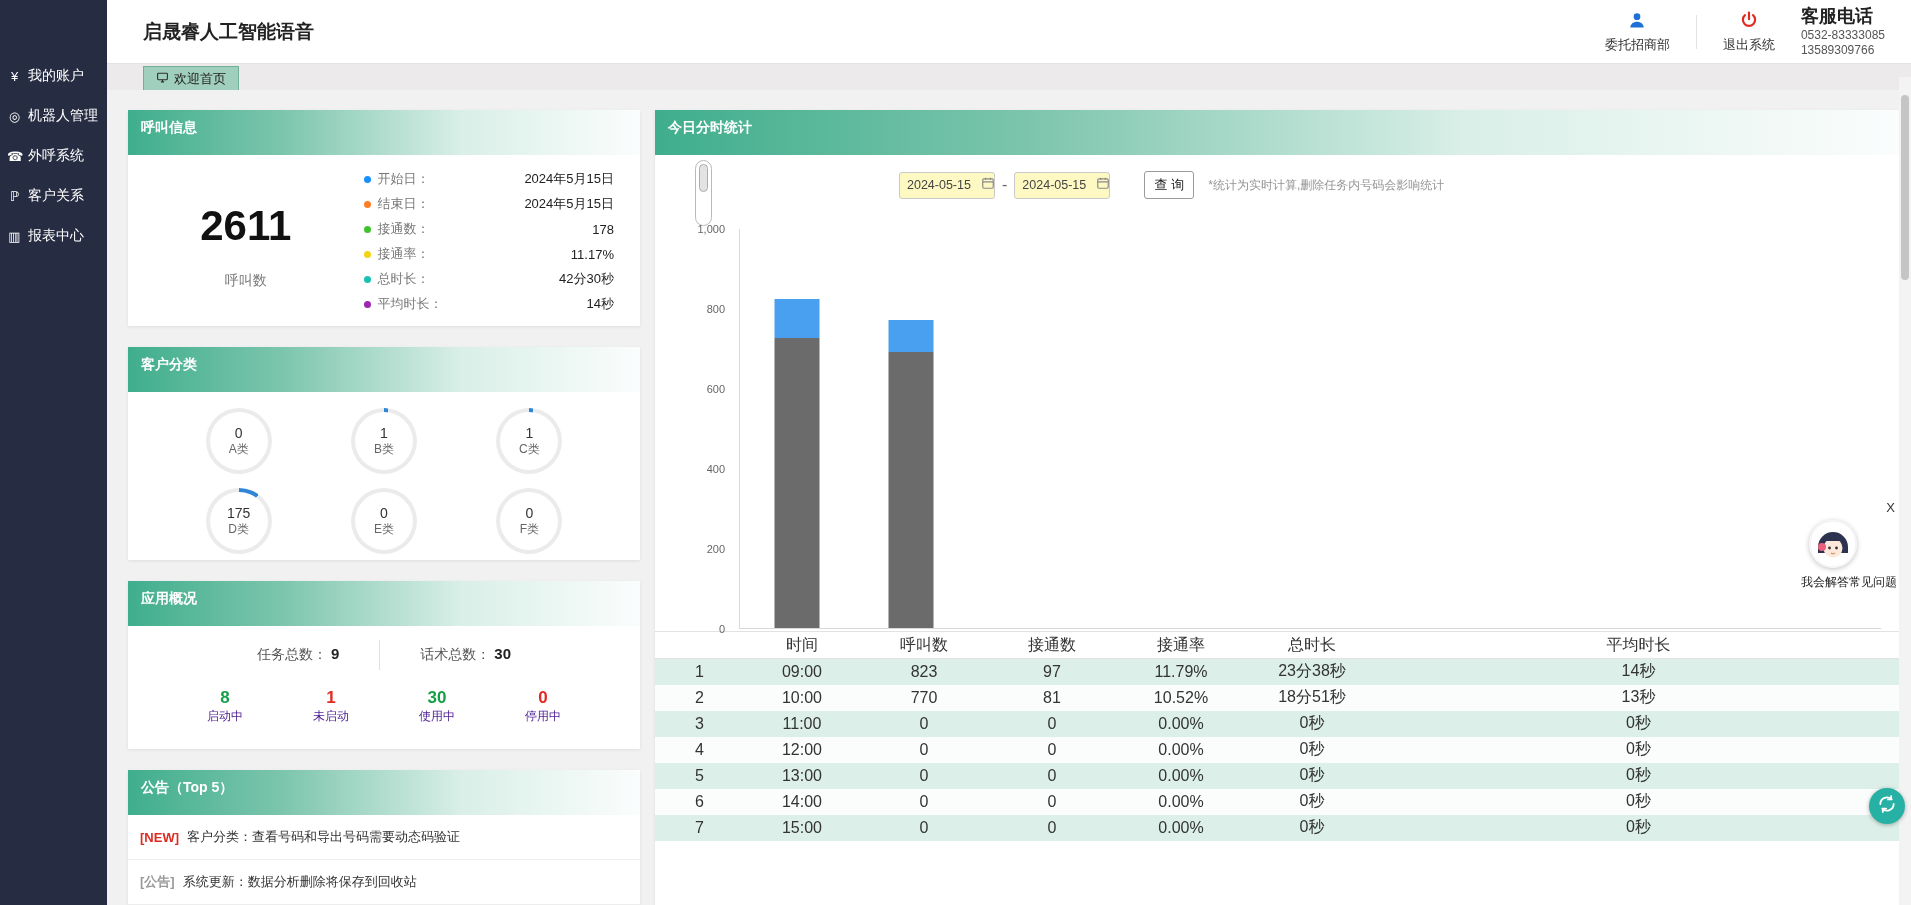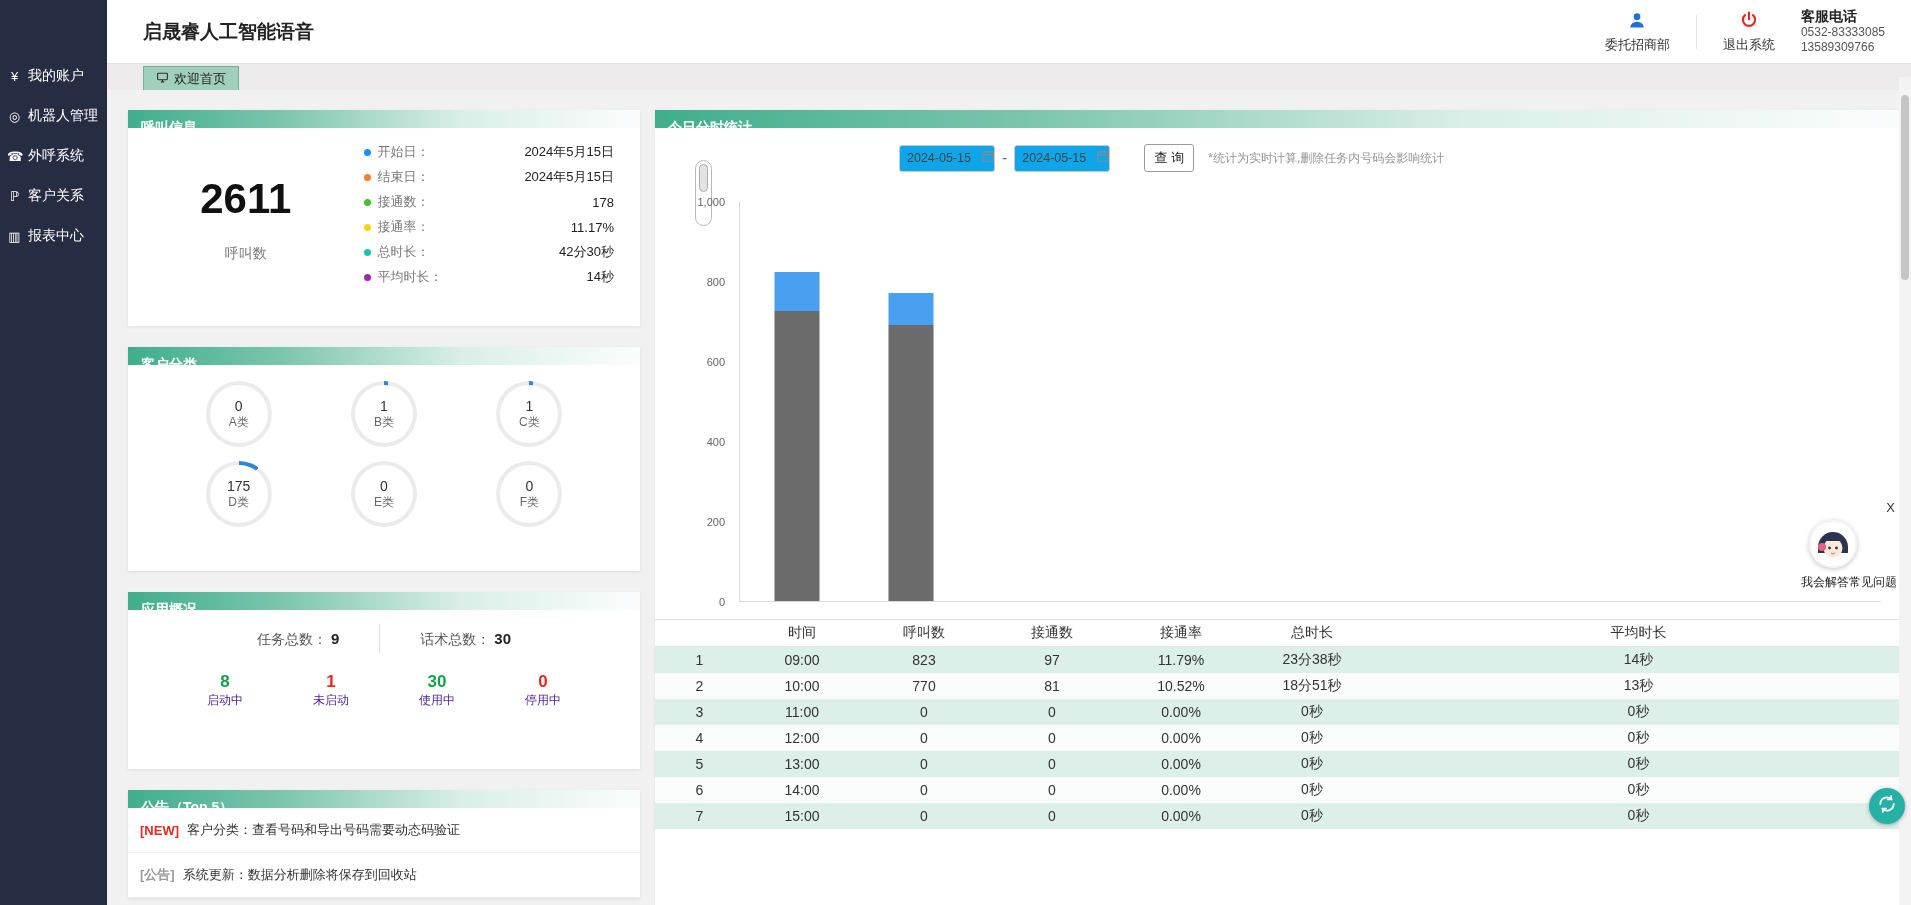--- a/index.html
+++ b/index.html
@@ -13,33 +13,33 @@
   .side-item .icon{font-size:13px;width:15px;text-align:center;flex:none}
 
   
   .main{flex:1;display:flex;flex-direction:column;min-width:0}
   .topbar{height:63px;background:#fff;display:flex;align-items:center;padding:0 26px 0 36px;flex:none}
   .app-title{font-size:19px;font-weight:bold;color:#222}
   .topbar-right{margin-left:auto;display:flex;align-items:center;gap:26px}
   .hdr-col{display:flex;flex-direction:column;align-items:center;gap:3px;font-size:13px;color:#333;cursor:pointer}
   .hdr-divider{width:1px;height:34px;background:#e3e3e3}
   .service{display:flex;flex-direction:column;line-height:1.25}
-  .service .svc-title{font-weight:bold;font-size:14px;color:#222}
+  .service .svc-title{font-weight:bold;font-size:18px;color:#222}
   .service .svc-phone{font-size:12px;color:#555}
 
   
   .tabbar{height:27px;background:#eceaea;border-top:1px solid #e2e2e2;display:flex;align-items:flex-end;padding-left:36px;flex:none}
   .tab{height:24px;background:#a0cfbd;border:1px solid #74b096;border-bottom:none;display:inline-flex;align-items:center;gap:5px;padding:0 12px;font-size:13px;color:#1d1d1d;cursor:pointer}
 
   
   .content{flex:1;display:flex;gap:15px;padding:20px 12px 0 21px;overflow:hidden}
   .left-col{width:512px;flex:none;display:flex;flex-direction:column;gap:21px}
   .right-col{flex:1;min-width:0}
   .card{background:#fff;box-shadow:0 1px 3px rgba(0,0,0,.08)}
-  .card-hd{height:18px;line-height:34px;padding-left:13px;font-size:14px;font-weight:bold;color:#fff;
+  .card-hd{height:45px;line-height:34px;padding-left:13px;font-size:14px;font-weight:bold;color:#fff;
            background:linear-gradient(90deg,#3fae8c 0%,#7cc5ad 30%,#d9efe7 65%,#fbfdfd 100%)}
 
   
   .card-callinfo{height:216px}
   .ci-body{display:flex;height:182px}
   .ci-left{width:46%;display:flex;flex-direction:column;align-items:center;justify-content:center;gap:22px}
   .ci-big{font-size:42px;font-weight:bold;color:#111}
   .ci-big-label{font-size:14px;color:#777}
   .ci-right{flex:1;padding:15px 26px 0 0;display:flex;flex-direction:column;gap:7px}
   .ci-row{display:flex;align-items:center;font-size:13px}
@@ -68,37 +68,37 @@
 
   
   .ann-row{display:flex;align-items:center;gap:8px;padding:13px 12px;border-bottom:1px solid #ededed;font-size:13px;color:#333;white-space:nowrap;overflow:hidden}
   .ann-tag{font-weight:bold;flex:none}
 
   
   .card-hourly{height:840px;position:relative}
   .mini-scroll{position:absolute;left:40px;top:50px;width:17px;height:66px;border:1px solid #b9b9b9;border-radius:9px;background:#fff;cursor:grab}
   .mini-scroll .thumb{width:9px;height:28px;background:#e3e3e3;border:1px solid #adadad;border-radius:5px;margin:3px auto 0}
   .toolbar{display:flex;align-items:center;margin:16px 0 0 244px}
-  .date-box{width:96px;height:27px;border:1px solid #c9c9c9;border-radius:3px;background:#0ea5e9;display:flex;align-items:center;padding:0 5px 0 7px;gap:4px}
+  .date-box{width:96px;height:27px;border:1px solid #c9c9c9;border-radius:3px;background:#fef9c3;display:flex;align-items:center;padding:0 5px 0 7px;gap:4px}
   .date-box input{border:none;outline:none;width:70px;font-size:12.5px;color:#444;font-family:inherit;background:transparent}
   .date-dash{margin:0 7px;color:#666}
   .query-btn{margin-left:34px;width:50px;height:28px;border:1px solid #9b9b9b;border-radius:3px;background:#fff;font-size:13px;color:#222;cursor:pointer;font-family:inherit}
   .stat-note{margin-left:14px;font-size:12px;color:#949494}
   .legend{display:flex;justify-content:center;gap:20px;margin-top:42px}
   .legend-item{display:flex;align-items:center;gap:6px;font-size:12px;color:#555;cursor:pointer}
   .legend-swatch{width:24px;height:13px;border-radius:2px}
 
   .chart-wrap{position:relative;height:400px;margin:30px 18px 0 0}
   .chart-yaxis{position:absolute;left:0;top:0;bottom:0;width:78px}
   .ytick{position:absolute;right:8px;transform:translateY(50%);font-size:11px;color:#666}
   .chart-plot{position:absolute;left:84px;right:0;top:0;bottom:0;border-left:1px solid #d9d9d9;border-bottom:1px solid #d9d9d9}
   .bar{position:absolute;bottom:0;width:45px;transform:translateX(-50%);display:flex;flex-direction:column;justify-content:flex-end}
   .bar-seg{width:100%}
 
-  .stats-table{width:100%;border-collapse:collapse;margin-top:17px;font-size:14px;table-layout:fixed}
+  .stats-table{width:100%;border-collapse:collapse;margin-top:2px;font-size:16px;table-layout:fixed}
   .stats-table th{height:27px;font-weight:normal;color:#333;border-top:1px solid #e2e2e2;border-bottom:1px solid #e2e2e2;background:#fff;text-align:center}
   .stats-table td{height:26px;text-align:center;color:#333}
   .stats-table tbody tr:nth-child(odd){background:#dcefe8}
   .stats-table tbody tr:nth-child(even){background:#fbfdfc}
 
   
   .assistant{position:fixed;right:14px;top:498px;width:130px;text-align:right;z-index:30}
   .assist-close{font-size:13px;color:#333;cursor:pointer;display:inline-block;margin-right:2px}
   .assist-avatar{width:48px;height:48px;border-radius:50%;background:#fff;box-shadow:0 1px 5px rgba(0,0,0,.25);margin:4px 40px 6px auto;cursor:pointer;overflow:hidden}
   .assist-tip{font-size:12px;color:#222;white-space:nowrap}

